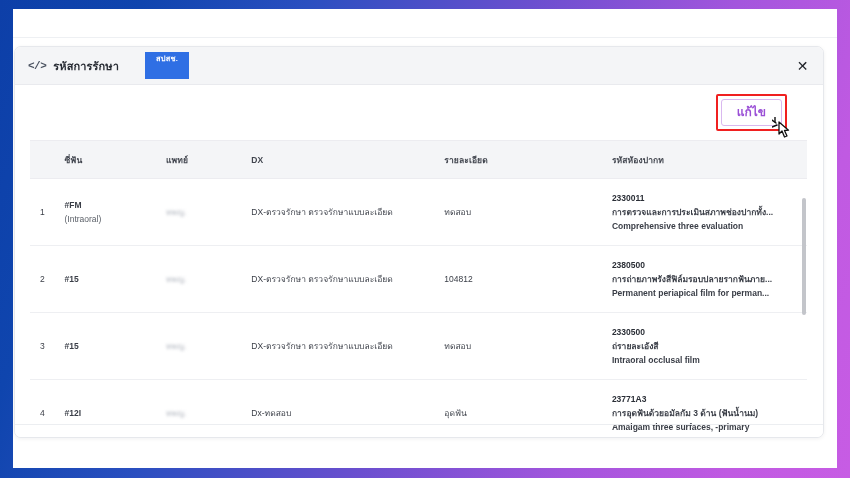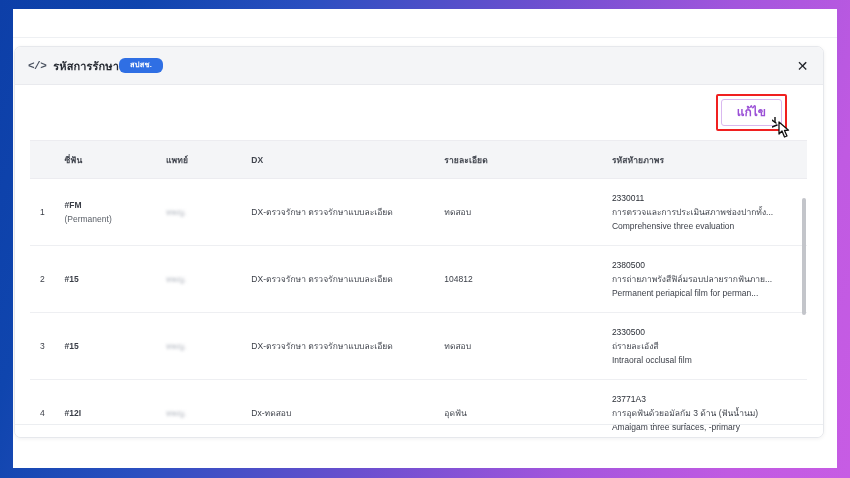--- a/index.html
+++ b/index.html
@@ -68,27 +68,27 @@
   }
 
   .modal-title {
     font-size: 11px;
     color: #272b33;
     font-weight: 700;
     letter-spacing: .1px;
   }
 
   .status-badge {
-    margin-left: 0;
+    margin-left: 26px;
     background: #2f6fe4;
     color: #ffffff;
     font-size: 7.5px;
     font-weight: 700;
-    border-radius: 6px;
-    padding: 3px 11px 5px 11px;
+    border-radius: 0;
+    padding: 3px 11px 17px 11px;
     line-height: 1;
     filter: blur(0.7px);
     letter-spacing: .2px;
   }
 
   .close-btn {
     position: absolute;
     right: 12px;
     top: 50%;
     transform: translateY(-50%);
@@ -183,21 +183,21 @@
     border-top: 1px solid #ececf0;
     border-bottom: 1px solid #ececf0;
     letter-spacing: .1px;
   }
 
   .col-no    { width: 30px; padding-left: 10px !important; }
   .col-tooth { width: 100px; }
   .col-doc   { width: 84px; }
   .col-dx    { width: 190px; }
   .col-detail{ width: 165px; }
-  .col-code  { width: 196px; }
+  .col-code  { width: 196px; font-weight: bold; }
 
   .data-table tbody td {
     font-size: 8.5px;
     color: #3a3e47;
     padding: 12px 4px 12px 4px;
     border-bottom: 1px solid #eeeff2;
     vertical-align: middle;
     line-height: 1.65;
   }
 
@@ -289,29 +289,29 @@
 
       <div class="table-scroll">
         <table class="data-table">
           <thead>
             <tr>
               <th class="col-no"></th>
               <th class="col-tooth">ซี่ฟัน</th>
               <th class="col-doc">แพทย์</th>
               <th class="col-dx">DX</th>
               <th class="col-detail">รายละเอียด</th>
-              <th class="col-code">รหัสหัายภาพร</th>
+              <th class="col-code">รหัสหัองปากท</th>
             </tr>
           </thead>
           <tbody id="table-body">
               <tr>
                 <td class="col-no">1</td>
                 <td class="col-tooth">
                   <span class="tooth-main">#FM</span>
-                  <span class="tooth-sub">(Permanent)</span>
+                  <span class="tooth-sub">(Intraoral)</span>
                 </td>
                 <td class="col-doc"><span class="doctor-blur">ทพญ.</span></td>
                 <td class="col-dx">DX-ตรวจรักษา ตรวจรักษาแบบละเอียด</td>
                 <td class="col-detail">ทดสอบ</td>
                 <td class="col-code">
                   <span class="code-line1">2330011</span>
                   <span class="code-line2">การตรวจและการประเมินสภาพช่องปากทั้ง...</span>
                   <span class="code-line3">Comprehensive three evaluation</span>
                 </td>
               </tr>

